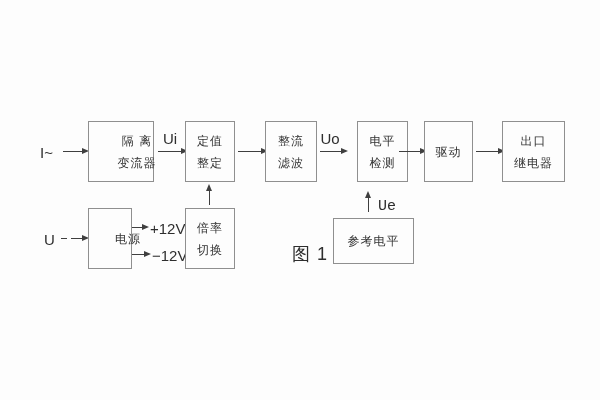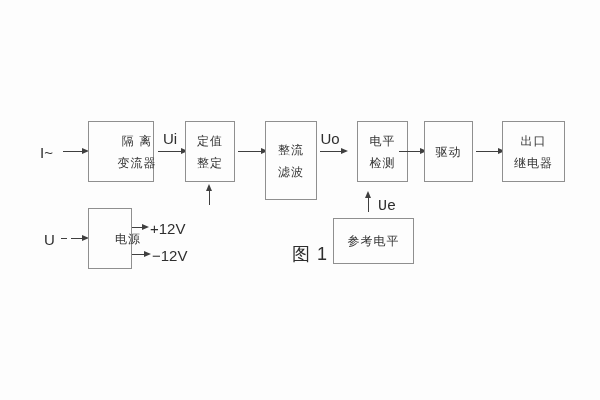--- a/index.html
+++ b/index.html
@@ -98,21 +98,21 @@
 
   <div class="ar" style="left:158px;top:151px;width:24px;"></div>
 
   <div class="blk" style="left:185px;top:121px;width:50px;height:61px;">
     <span>定值</span>
     <span>整定</span>
   </div>
 
   <div class="ar" style="left:238px;top:151px;width:24px;"></div>
 
-  <div class="blk" style="left:265px;top:121px;width:52px;height:79px;">
+  <div class="blk" style="left:265px;top:121px;width:52px;height:61px;">
     <span>整流</span>
     <span>滤波</span>
   </div>
 
   <span class="lbl center" style="left:316px;top:131px;width:28px;">Uo</span>
 
   <div class="ar" style="left:320px;top:151px;width:22px;"></div>
 
   <div class="blk" style="left:345px;top:121px;width:51px;height:61px;margin-left:12px;">
     <span>电平</span>
@@ -140,20 +140,24 @@
   <div class="blk" style="left:88px;top:208px;width:44px;height:61px;padding-left:36px;">
     <span>电源</span>
   </div>
 
   <div class="ar" style="left:132px;top:227px;width:11px;"></div>
   <span class="lbl" style="left:150px;top:221px;">+12V</span>
 
   <div class="ar" style="left:132px;top:254px;width:13px;"></div>
   <span class="lbl" style="left:152px;top:248px;">−12V</span>
 
+  <div class="blk" style="left:185px;top:208px;width:50px;height:61px;">
+    <span>倍率</span>
+    <span>切换</span>
+  </div>
 
   <div class="au" style="left:209px;top:191px;height:14px;"></div>
 
   <div class="au" style="left:368px;top:198px;height:14px;"></div>
   <span class="lbl" style="left:378px;top:199px;font-family:Liberation Mono, monospace;">Ue</span>
 
   <div class="blk" style="left:333px;top:218px;width:81px;height:46px;">
     <span>参考电平</span>
   </div>
 

